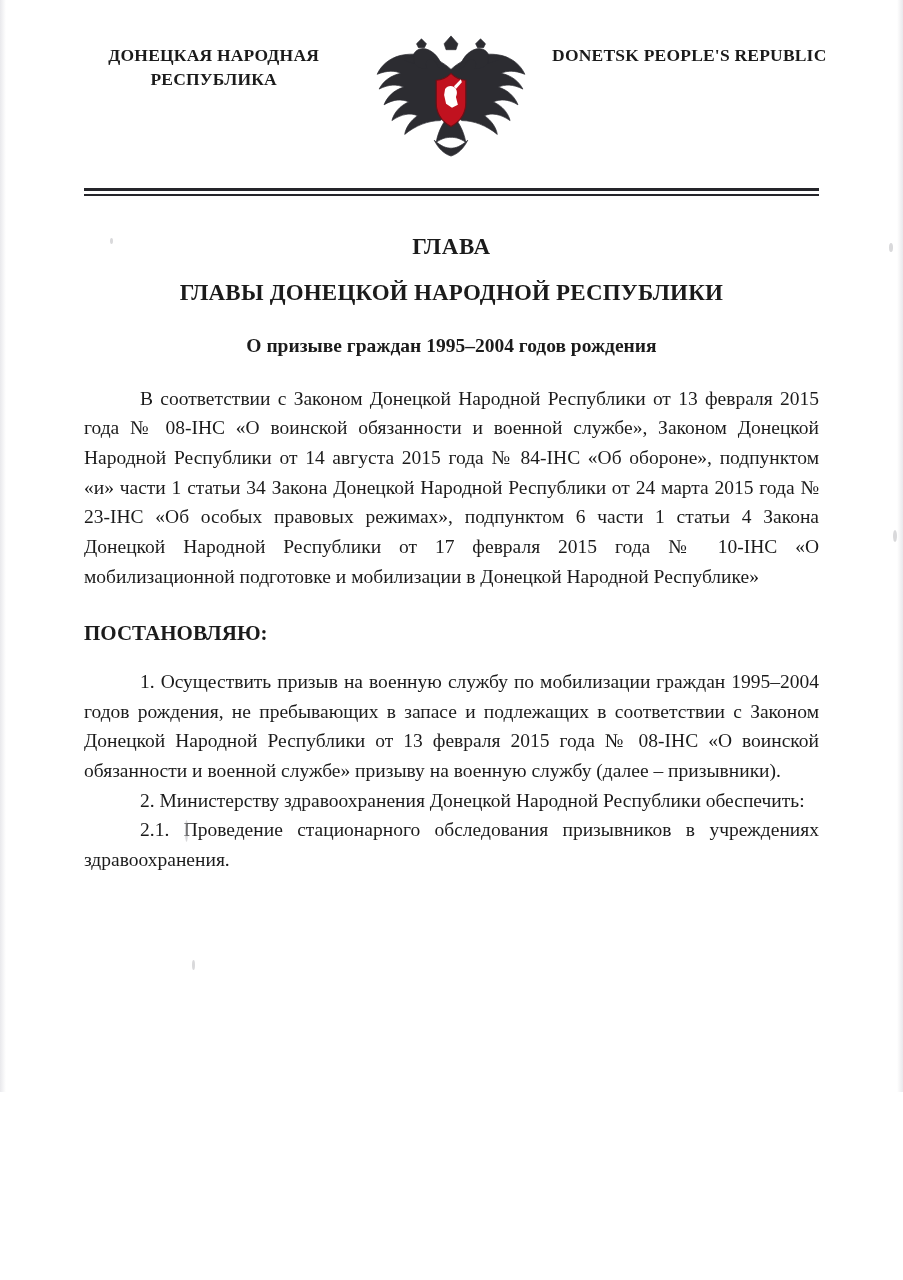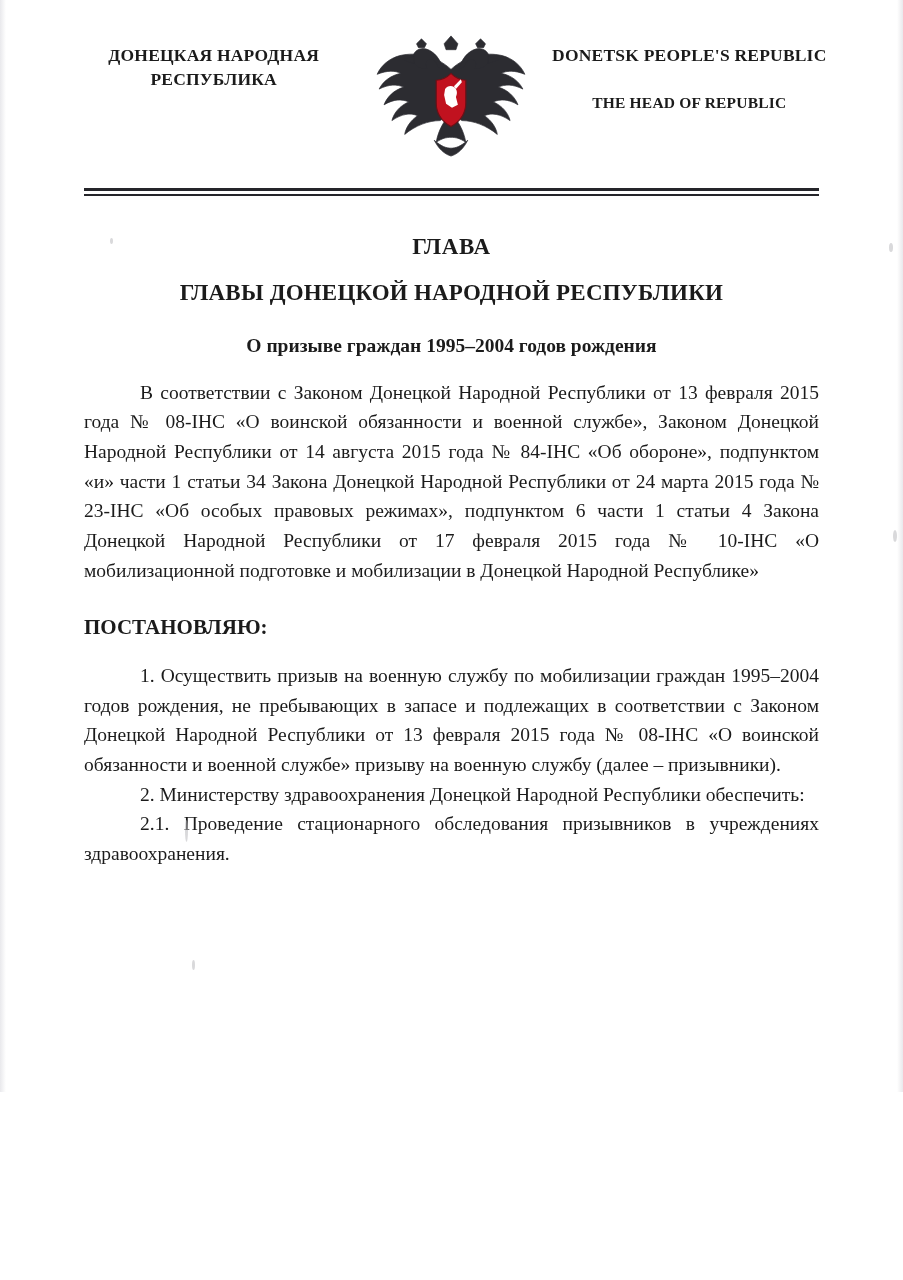--- a/index.html
+++ b/index.html
@@ -106,21 +106,21 @@
   
   p.body {
     font-size: 19.5px;
     line-height: 1.52;
     text-align: justify;
     text-align-last: left;
     margin: 0;
     hyphens: none;
   }
   p.preamble {
-    margin-top: 18px;
+    margin-top: 24px;
     text-indent: 56px;
   }
   p.decree {
     font-weight: bold;
     font-size: 21px;
     margin-top: 30px;
   }
   p.item {
     text-indent: 56px;
   }
@@ -189,21 +189,20 @@
 
         <g fill="#ffffff">
           <path d="M79 60 C81 57 85 56 88 58 C91 60 92 64 90 68 L92 76 L86 79 L80 75 L78 66 Z"></path>
           <path d="M88 57 L95 50 L96 53 L90 60 Z"></path>
         </g>
       </svg>
     </div>
 
     <div class="header-col">
       <div class="line1">DONETSK PEOPLE'S REPUBLIC</div>
-      <div class="line2">THE HEAD OF REPUBLIC</div>
     </div>
   </div>
 
   <div class="rules">
     <div class="rule-thick"></div>
     <div class="rule-thin"></div>
   </div>
 
   <div class="content">
 

